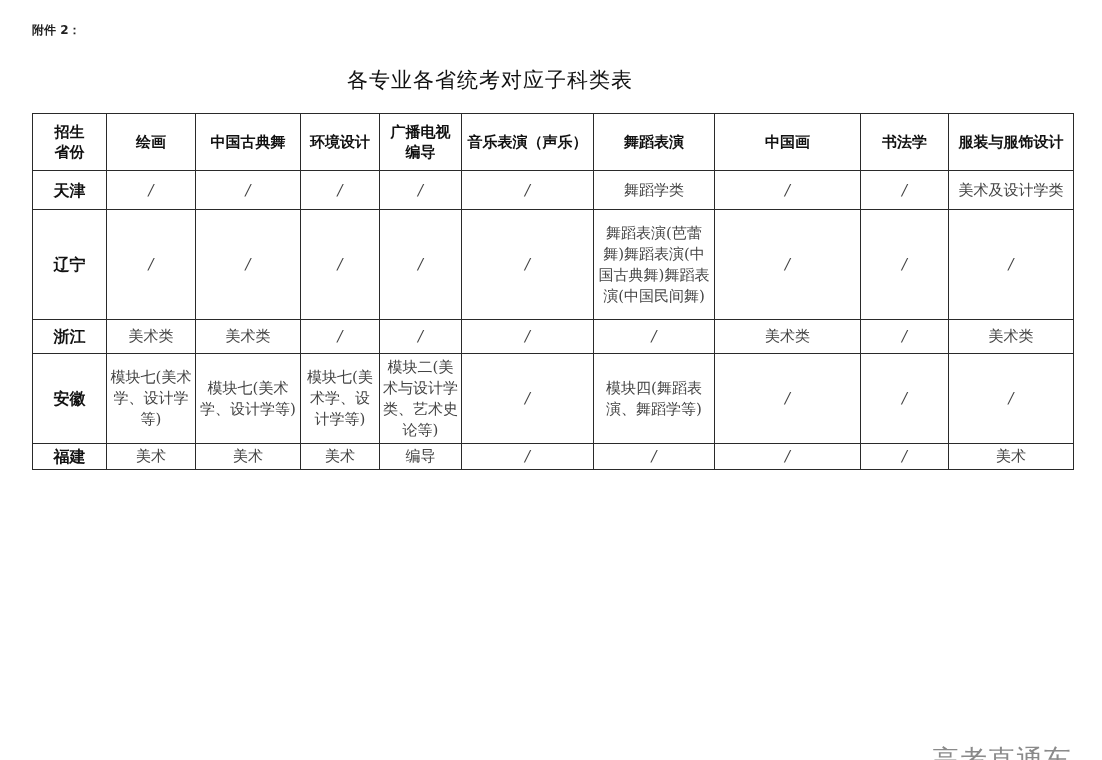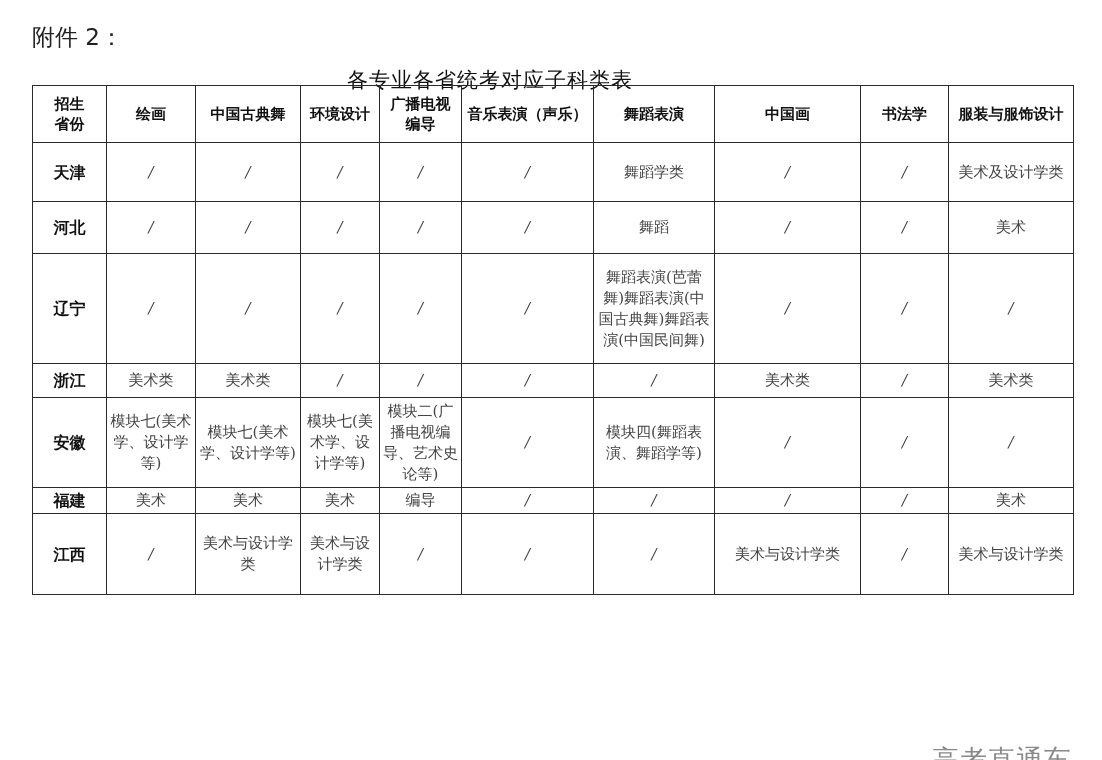--- a/index.html
+++ b/index.html
@@ -4,29 +4,29 @@
   <style>
     html, body { margin: 0; padding: 0; background: #ffffff; }
     body {
       width: 1102px; height: 760px; position: relative; overflow: hidden;
       font-family: "DejaVu Serif", "Liberation Serif", serif;
       color: #333333;
     }
     .attachment {
       position: absolute; left: 32px; top: 22px;
       font-family: "DejaVu Sans", "Liberation Sans", sans-serif;
-      font-size: 23px; color: #222;
+      font-size: 12px; color: #222; font-weight: bold;
     }
     .doc-title {
       position: absolute; left: 0; width: 980px; top: 66px; text-align: center;
       font-family: "DejaVu Sans", "Liberation Sans", sans-serif;
       font-size: 21px; color: #111; letter-spacing: 1px;
     }
     table.subject-table {
-      position: absolute; left: 32px; top: 85px;
+      position: absolute; left: 32px; top: 113px;
       border-collapse: collapse; table-layout: fixed;
       width: 1041px;
       border-radius: 8px;
     }
     table.subject-table td, table.subject-table th {
       border: 1.5px solid #2a2a2a;
       text-align: center; vertical-align: middle;
       padding: 0 2px;
       font-size: 15px; line-height: 21px;
       color: #444;
@@ -77,43 +77,31 @@
       <th><span style="white-space:pre-line">广播电视
 编导</span></th>
       <th><span>音乐表演（声乐）</span></th>
       <th><span>舞蹈表演</span></th>
       <th><span>中国画</span></th>
       <th><span>书法学</span></th>
       <th><span>服装与服饰设计</span></th>
     </tr>
   </thead>
   <tbody id="tbody">
-    <tr style="height:59px">
+    <tr style="height:39px">
         <td class="prov">天津</td>
         <td class="cell-slash">/</td>
         <td class="cell-slash">/</td>
         <td class="cell-slash">/</td>
         <td class="cell-slash">/</td>
         <td class="cell-slash">/</td>
         <td>舞蹈学类</td>
         <td class="cell-slash">/</td>
         <td class="cell-slash">/</td>
         <td>美术及设计学类</td>
-      </tr>
-    <tr style="height:52px">
-        <td class="prov">河北</td>
-        <td class="cell-slash">/</td>
-        <td class="cell-slash">/</td>
-        <td class="cell-slash">/</td>
-        <td class="cell-slash">/</td>
-        <td class="cell-slash">/</td>
-        <td>舞蹈</td>
-        <td class="cell-slash">/</td>
-        <td class="cell-slash">/</td>
-        <td>美术</td>
       </tr>
     <tr style="height:110px">
         <td class="prov">辽宁</td>
         <td class="cell-slash">/</td>
         <td class="cell-slash">/</td>
         <td class="cell-slash">/</td>
         <td class="cell-slash">/</td>
         <td class="cell-slash">/</td>
         <td>舞蹈表演(芭蕾舞)舞蹈表演(中国古典舞)舞蹈表演(中国民间舞)</td>
         <td class="cell-slash">/</td>
@@ -130,47 +118,35 @@
         <td class="cell-slash">/</td>
         <td>美术类</td>
         <td class="cell-slash">/</td>
         <td>美术类</td>
       </tr>
     <tr style="height:90px">
         <td class="prov">安徽</td>
         <td>模块七(美术学、设计学等)</td>
         <td>模块七(美术学、设计学等)</td>
         <td>模块七(美术学、设计学等)</td>
-        <td>模块二(广播电视编导、艺术史论等)</td>
+        <td>模块二(美术与设计学类、艺术史论等)</td>
         <td class="cell-slash">/</td>
         <td>模块四(舞蹈表演、舞蹈学等)</td>
         <td class="cell-slash">/</td>
         <td class="cell-slash">/</td>
         <td class="cell-slash">/</td>
       </tr>
     <tr style="height:26px">
         <td class="prov">福建</td>
         <td>美术</td>
         <td>美术</td>
         <td>美术</td>
         <td>编导</td>
         <td class="cell-slash">/</td>
         <td class="cell-slash">/</td>
         <td class="cell-slash">/</td>
         <td class="cell-slash">/</td>
         <td>美术</td>
       </tr>
-    <tr style="height:81px">
-        <td class="prov">江西</td>
-        <td class="cell-slash">/</td>
-        <td>美术与设计学类</td>
-        <td>美术与设计学类</td>
-        <td class="cell-slash">/</td>
-        <td class="cell-slash">/</td>
-        <td class="cell-slash">/</td>
-        <td>美术与设计学类</td>
-        <td class="cell-slash">/</td>
-        <td>美术与设计学类</td>
-      </tr>
   </tbody>
 </table>
 
 <div class="watermark">高考直通车</div>
 
 </body></html>

